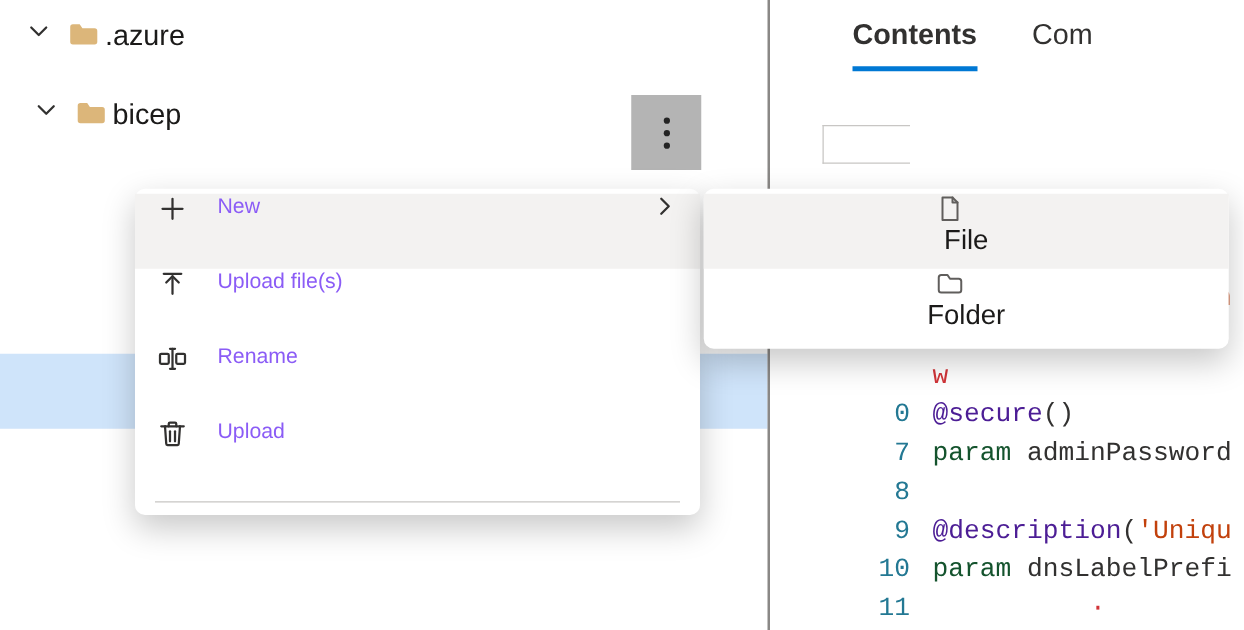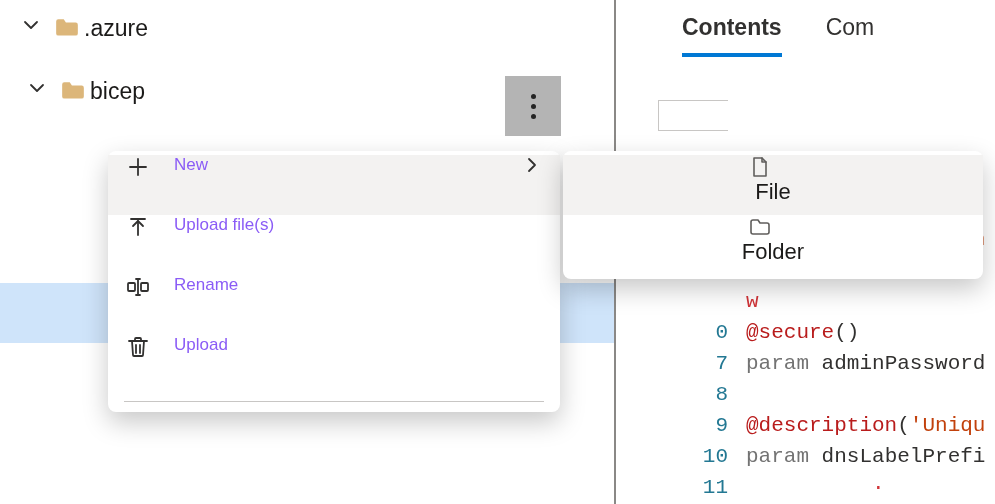--- a/index.html
+++ b/index.html
@@ -191,23 +191,23 @@
     position: absolute;
     top: 0;
     left: 0;
     width: 70px;
     height: 31px;
     border: 1px solid #c8c6c4;
     border-right: none;
     box-sizing: border-box;
   }
 
-  .tok-kw   { color: #737373; }
+  .tok-kw   { color: #14532d; }
   .tok-str  { color: #c2410c; }
-  .tok-dec  { color: #b91c1c; }
+  .tok-dec  { color: #4c1d95; }
   .tok-err  { color: #d13438; }
   .err-dot  { color: #d13438; }
 
   
   svg { display: block; }
   .stroke-icon { stroke: #323130; stroke-width: 1.8; fill: none; stroke-linecap: round; stroke-linejoin: round; }
   .stroke-light { stroke: #605e5c; stroke-width: 1.6; fill: none; stroke-linecap: round; stroke-linejoin: round; }
   .folder-fill { fill: #dcb67a; stroke: none; }
 </style>
 </head>

